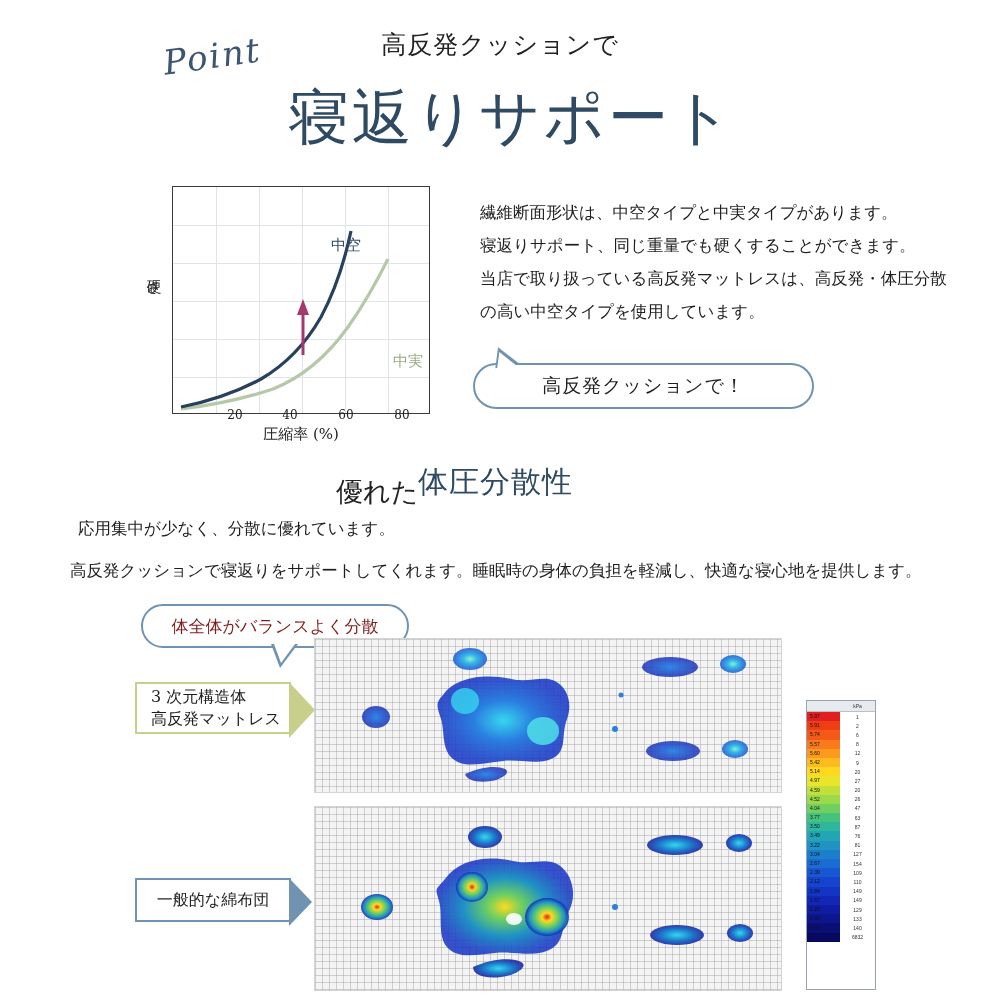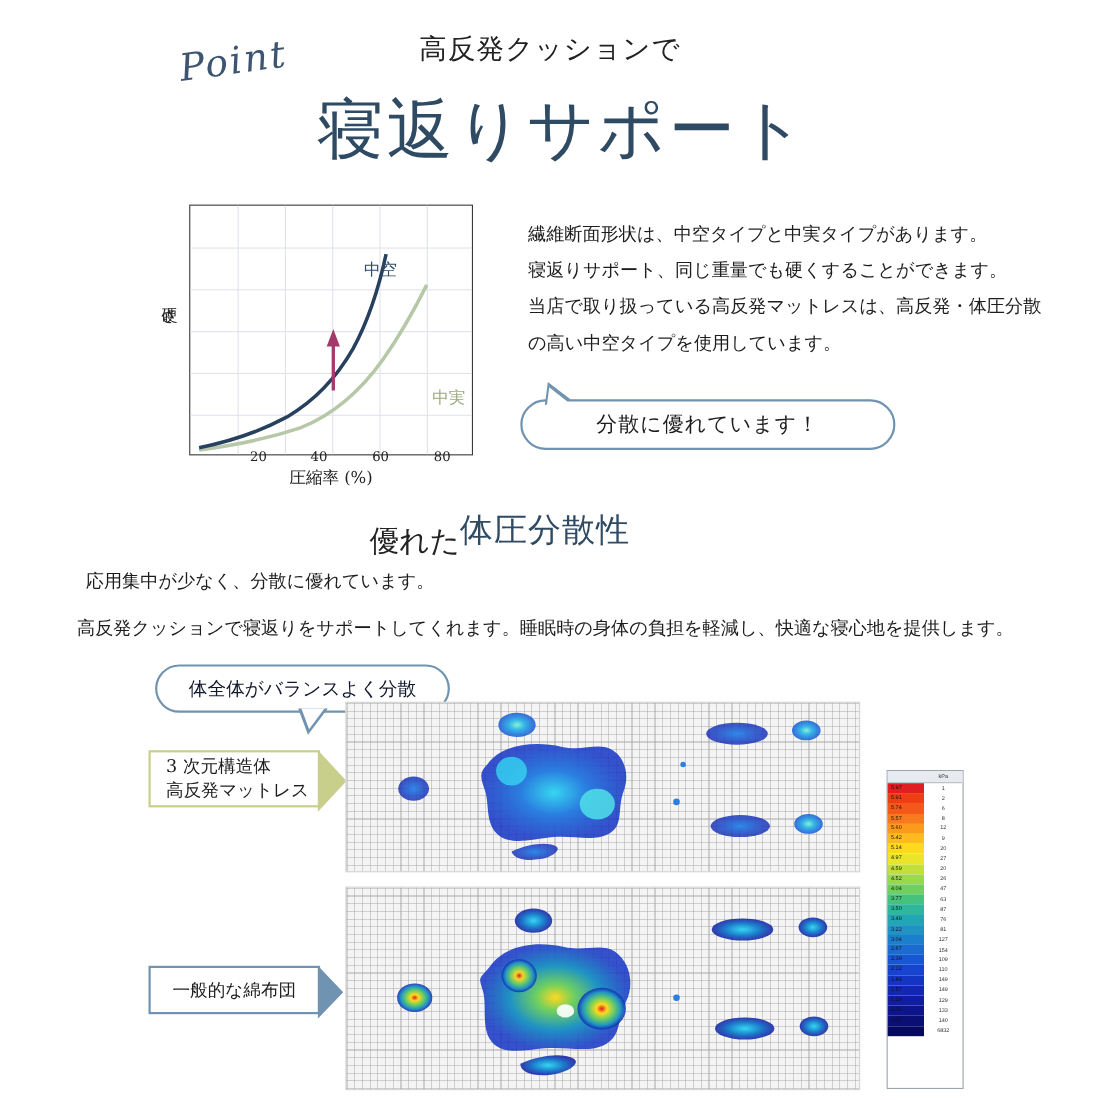--- a/index.html
+++ b/index.html
@@ -146,21 +146,21 @@
   
   .bubble2 {
     position:absolute; left:141px; top:604px;
     width:268px; height:44px;
     border:2px solid #6f93b0;
     border-radius:22px;
     background:#fff;
     display:flex; align-items:center; justify-content:center;
     font-family:"DejaVu Serif", serif;
     font-size:17px;
-    color:#0f172a;
+    color:#7f1d1d;
   }
   .bubble2 .tail {
     position:absolute; left:128px; bottom:-22px;
     width:0;height:0;
     border-left:9px solid transparent;
     border-right:18px solid transparent;
     border-top:24px solid #6f93b0;
   }
   .bubble2 .tail-in {
     position:absolute; left:131px; bottom:-17px;
@@ -289,21 +289,21 @@
   <div class="desc">
     <p>繊維断面形状は、中空タイプと中実タイプがあります。</p>
     <p>寝返りサポート、同じ重量でも硬くすることができます。</p>
     <p>当店で取り扱っている高反発マットレスは、高反発・体圧分散</p>
     <p>の高い中空タイプを使用しています。</p>
   </div>
 
   <div class="bubble1">
     <div class="tail"></div>
     <div class="tail-in"></div>
-    <span>分散に優れています！</span>
+    <span>高反発クッションで！</span>
   </div>
 
   <div class="sec2-pre">優れた</div>
   <div class="sec2-main">体圧分散性</div>
   <div class="sec2-l1">応用集中が少なく、分散に優れています。</div>
   <div class="sec2-l2">高反発クッションで寝返りをサポートしてくれます。睡眠時の身体の負担を軽減し、快適な寝心地を提供します。</div>
 
   <div class="bubble2">
     <span>体全体がバランスよく分散</span>
     <div class="tail"></div>

